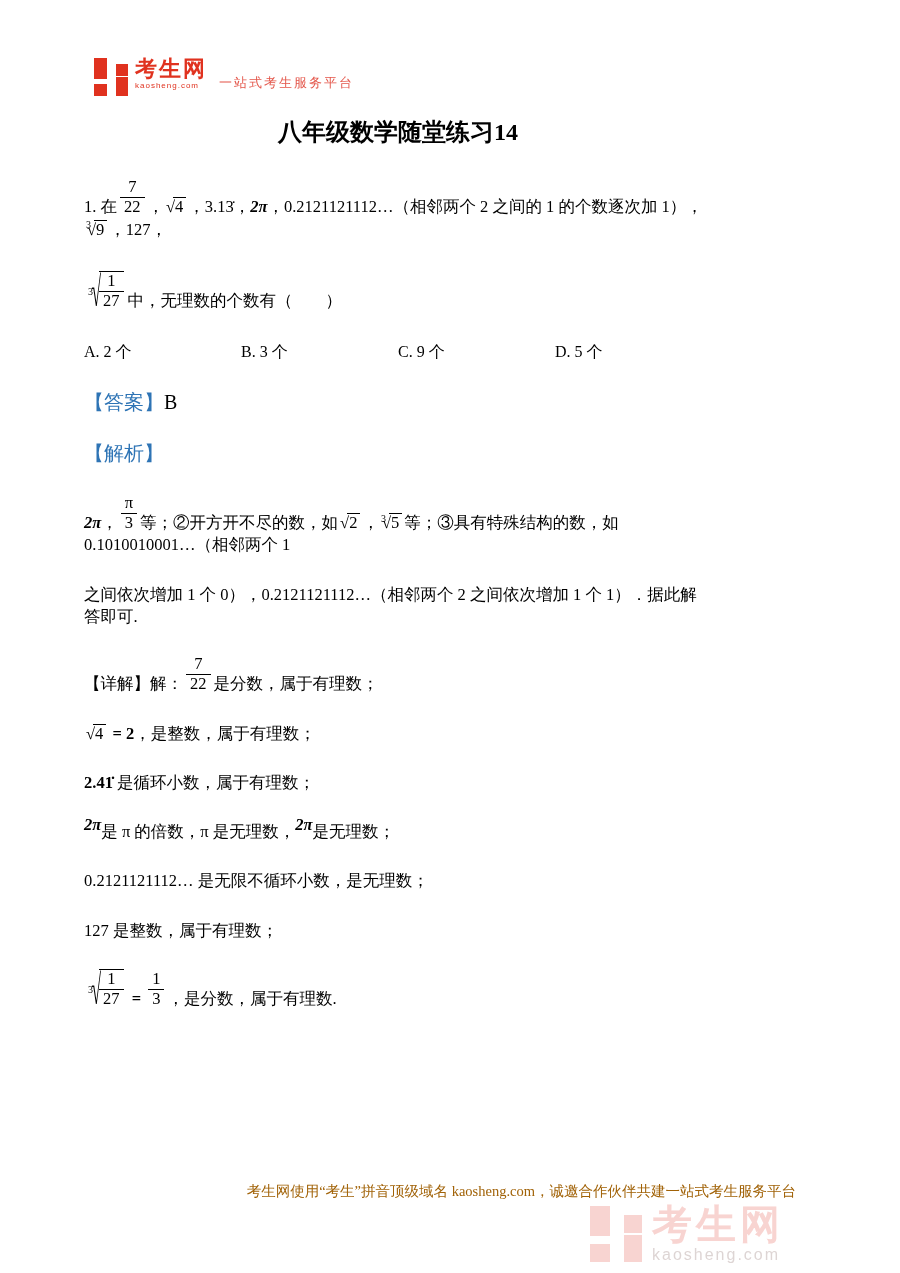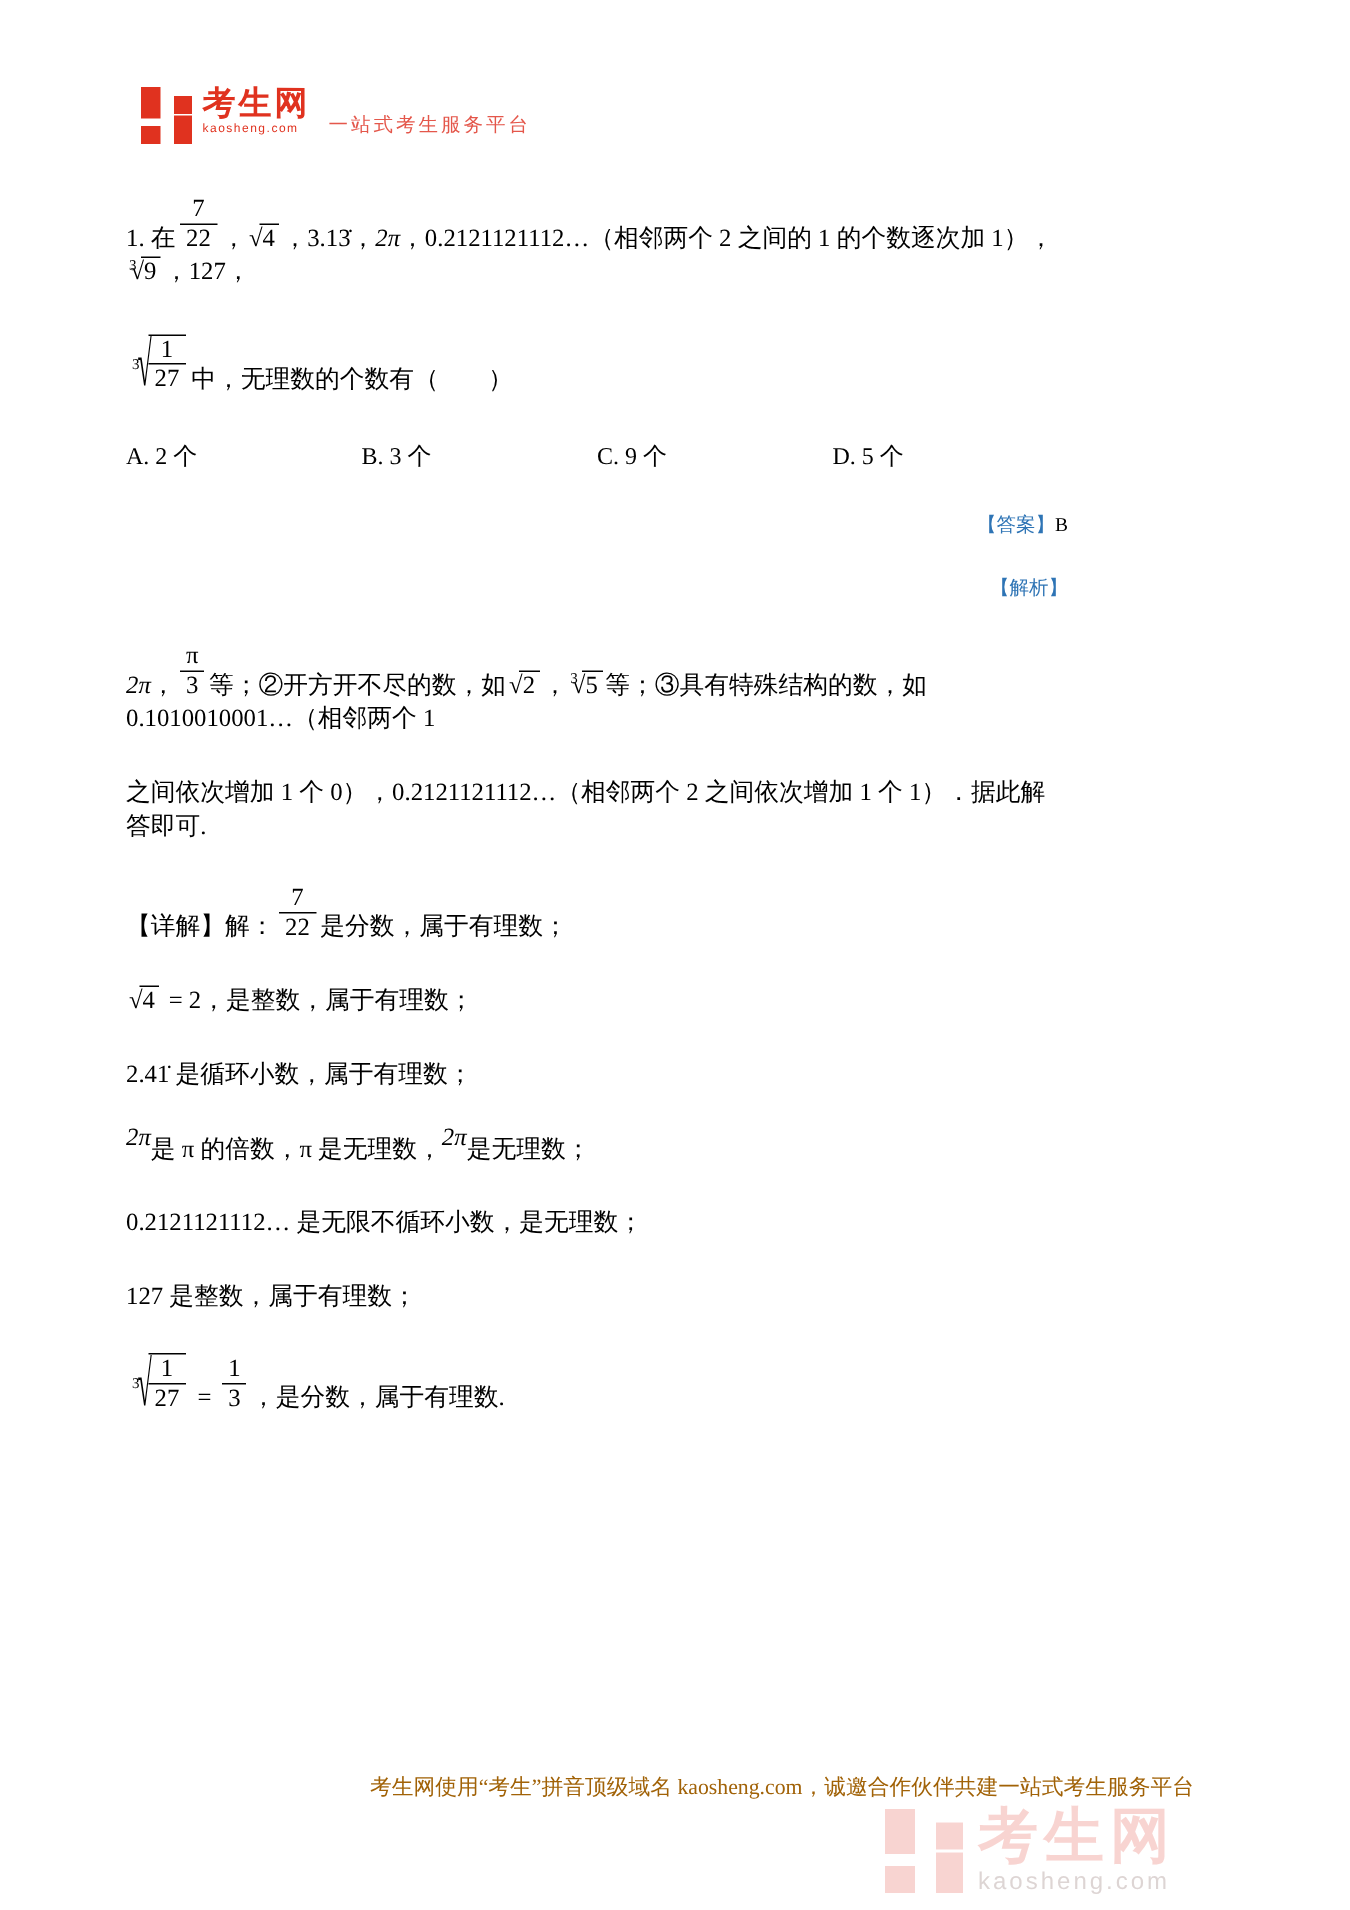--- a/index.html
+++ b/index.html
@@ -24,21 +24,21 @@
                 font-family:"Liberation Sans","DejaVu Sans",sans-serif;}
 
   
   .doc-title{text-align:center;font-size:24px;font-weight:bold;margin-top:16px;}
   .sec-head{font-size:17.5px;font-weight:bold;margin-top:38px;}
 
   
   .line{margin:27px 0;font-size:16.5px;line-height:1.35;}
   .q-lines .line{margin:30px 0;}
   .t{}
-  .m{font-family:"Liberation Serif","DejaVu Serif",serif;}
+  .m{font-family:"Liberation Serif","DejaVu Serif",serif;font-weight:bold;}
   .m.it{font-style:italic;}
   .m.raised{position:relative;top:-0.45em;}
 
   
   .frac{display:inline-block;text-align:center;vertical-align:baseline;margin:0 3px;line-height:1.15;}
   .fnum{display:block;padding:0 4px;border-bottom:1.4px solid #000;}
   .fden{display:block;padding:0 4px;}
 
   
   .sqrt{display:inline-block;white-space:nowrap;margin:0 2px;position:relative;}
@@ -50,21 +50,21 @@
   .rootfrac{display:inline-block;white-space:nowrap;position:relative;margin:0 4px;padding-left:4px;}
   .rfidx{position:absolute;left:0;top:34%;font-size:10px;}
   .rfsym{display:inline-block;transform:scale(1.05,2.55);transform-origin:85% 72%;margin-right:-2px;}
   .rootfrac .frac{border-top:1.6px solid #000;margin:0;}
 
   
   .options{display:grid;grid-template-columns:1fr 1fr 1fr 1fr;margin:26px 0;font-size:16px;}
 
   
   .blue{color:var(--blue);}
-  .answer-row,.label-row{margin:24px 0;font-size:13px;text-align:right;}
+  .answer-row,.label-row{margin:24px 0;font-size:20px;}
 
   
   .footer{position:absolute;left:0;right:0;bottom:72px;text-align:right;font-size:14.5px;color:#a16207;}
 
   
   .watermark{position:absolute;right:12px;bottom:10px;display:flex;align-items:center;opacity:0.95;}
   .wm-mark{width:52px;height:56px;position:relative;flex:0 0 auto;}
   .wm-mark i{position:absolute;background:var(--pink);}
   .wm1{left:0;top:0;width:20px;height:30px;}
   .wm2{right:0;top:9px;width:18px;height:18px;}
@@ -89,20 +89,21 @@
           <i class="lm3"></i>
           <i class="lm4"></i>
       </span>
       <span class="logo-brand">
         <span class="cn">考生网</span>
         <span class="dom">kaosheng.com</span>
       </span>
       <span class="logo-tagline">一站式考生服务平台</span>
     </div>
 
+    <div class="doc-title">八年级数学随堂练习14</div>
 
 
     <div class="q-lines">
         <div class="line"><span class="t">1. 在</span><span class="frac"><span class="fnum">7</span><span class="fden">22</span></span><span class="t">，</span><span class="sqrt"><span class="rsym">√</span><span class="rrad">4</span></span><span class="t">，3.13̇，</span><span class="m it">2π</span><span class="t">，0.2121121112…（相邻两个 2 之间的 1 的个数逐次加 1），</span><span class="sqrt"><span class="ridx">3</span><span class="rsym">√</span><span class="rrad">9</span></span><span class="t">，127，</span></div>
         <div class="line"><span class="rootfrac"><span class="rfidx">3</span><span class="rfsym">√</span><span class="frac"><span class="fnum">1</span><span class="fden">27</span></span></span><span class="t">中，无理数的个数有（　　）</span></div>
       </div>
 
     <div class="options">
         <div class="opt"><span class="opt-label">A. </span><span class="opt-text">2 个</span></div>
         <div class="opt"><span class="opt-label">B. </span><span class="opt-text">3 个</span></div>

